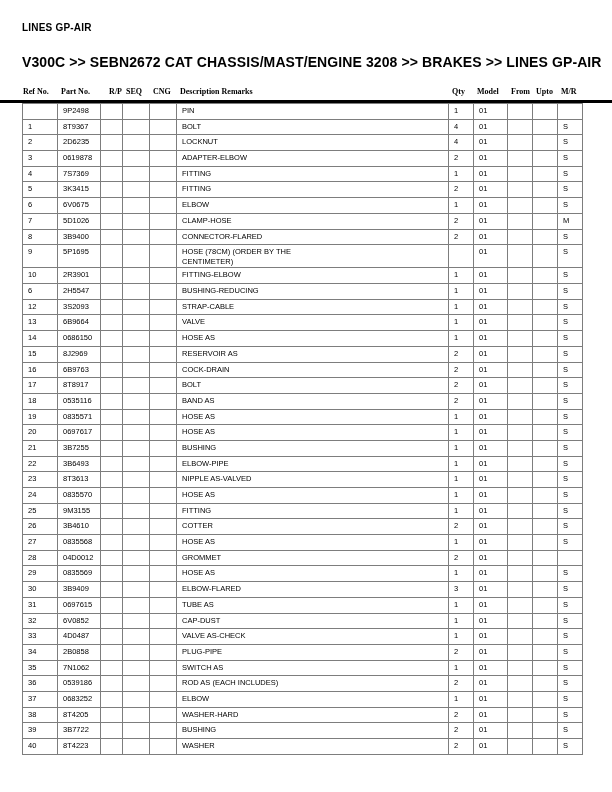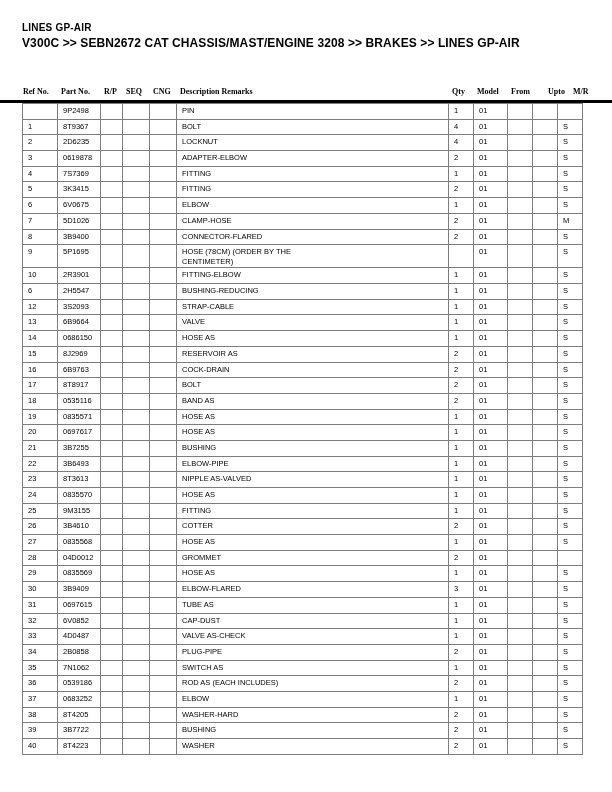--- a/index.html
+++ b/index.html
@@ -17,22 +17,22 @@
     left: 22px;
     top: 22px;
     font-size: 10px;
     font-weight: bold;
     letter-spacing: 0.2px;
     white-space: nowrap;
   }
   .breadcrumb {
     position: absolute;
     left: 22px;
-    top: 36px;
-    font-size: 12px;
+    top: 54px;
+    font-size: 14px;
     font-weight: bold;
     letter-spacing: 0.1px;
     white-space: nowrap;
   }
   .colheads {
     position: absolute;
     left: 22px;
     top: 87px;
     width: 560px;
     display: flex;
@@ -76,28 +76,28 @@
 </style>
 </head>
 <body>
 
 <div class="page">
   <div class="title">LINES GP-AIR</div>
   <div class="breadcrumb">V300C &gt;&gt; SEBN2672 CAT CHASSIS/MAST/ENGINE 3208 &gt;&gt; BRAKES &gt;&gt; LINES GP-AIR</div>
   <div class="colheads">
       <span style="width: 35px; padding-left: 1px;">Ref No.</span>
       <span style="width: 43px;">Part No.</span>
-      <span style="width: 22px;">R/P</span>
+      <span style="width: 22px; text-align: right;">R/P</span>
       <span style="width: 27px;">SEQ</span>
       <span style="width: 27px;">CNG</span>
       <span style="width: 272px;">Description Remarks</span>
       <span style="width: 25px;">Qty</span>
       <span style="width: 34px;">Model</span>
       <span style="width: 25px;">From</span>
-      <span style="width: 25px; margin-left: 12px;">Upto</span>
+      <span style="width: 25px;">Upto</span>
       <span style="width: 25px;">M/R</span>
     </div>
   <div class="rule"></div>
   <table class="parts">
     <colgroup>
       <col style="width:35px">
         <col style="width:43px">
         <col style="width:22px">
       <col style="width:27px">
         <col style="width:27px">

